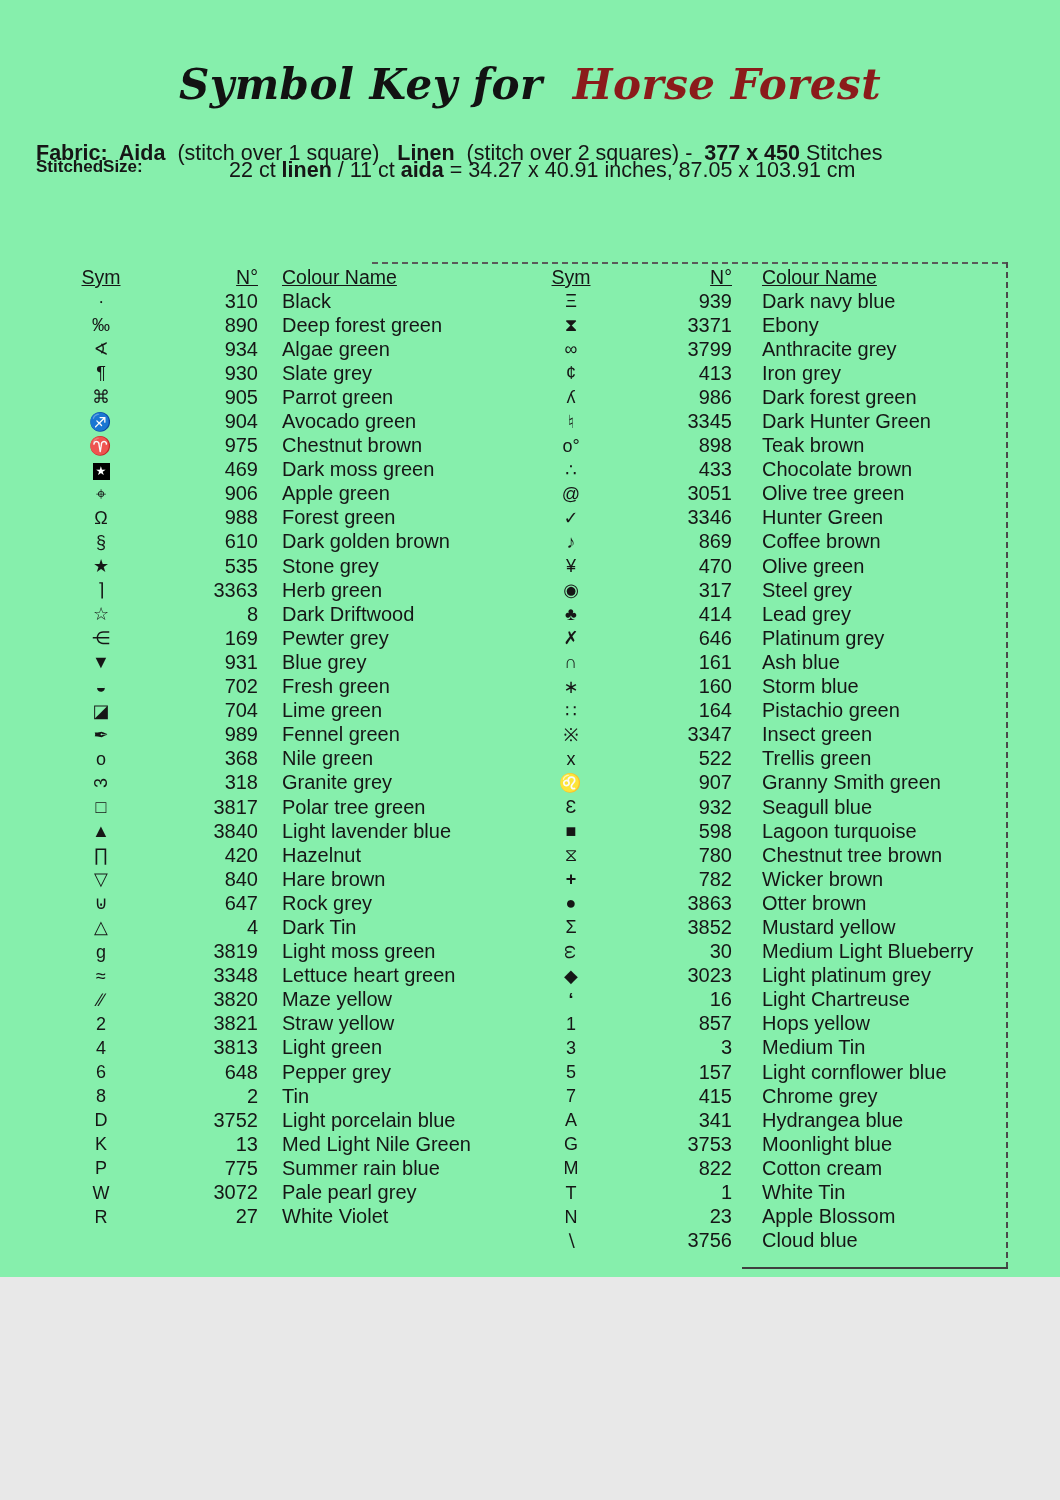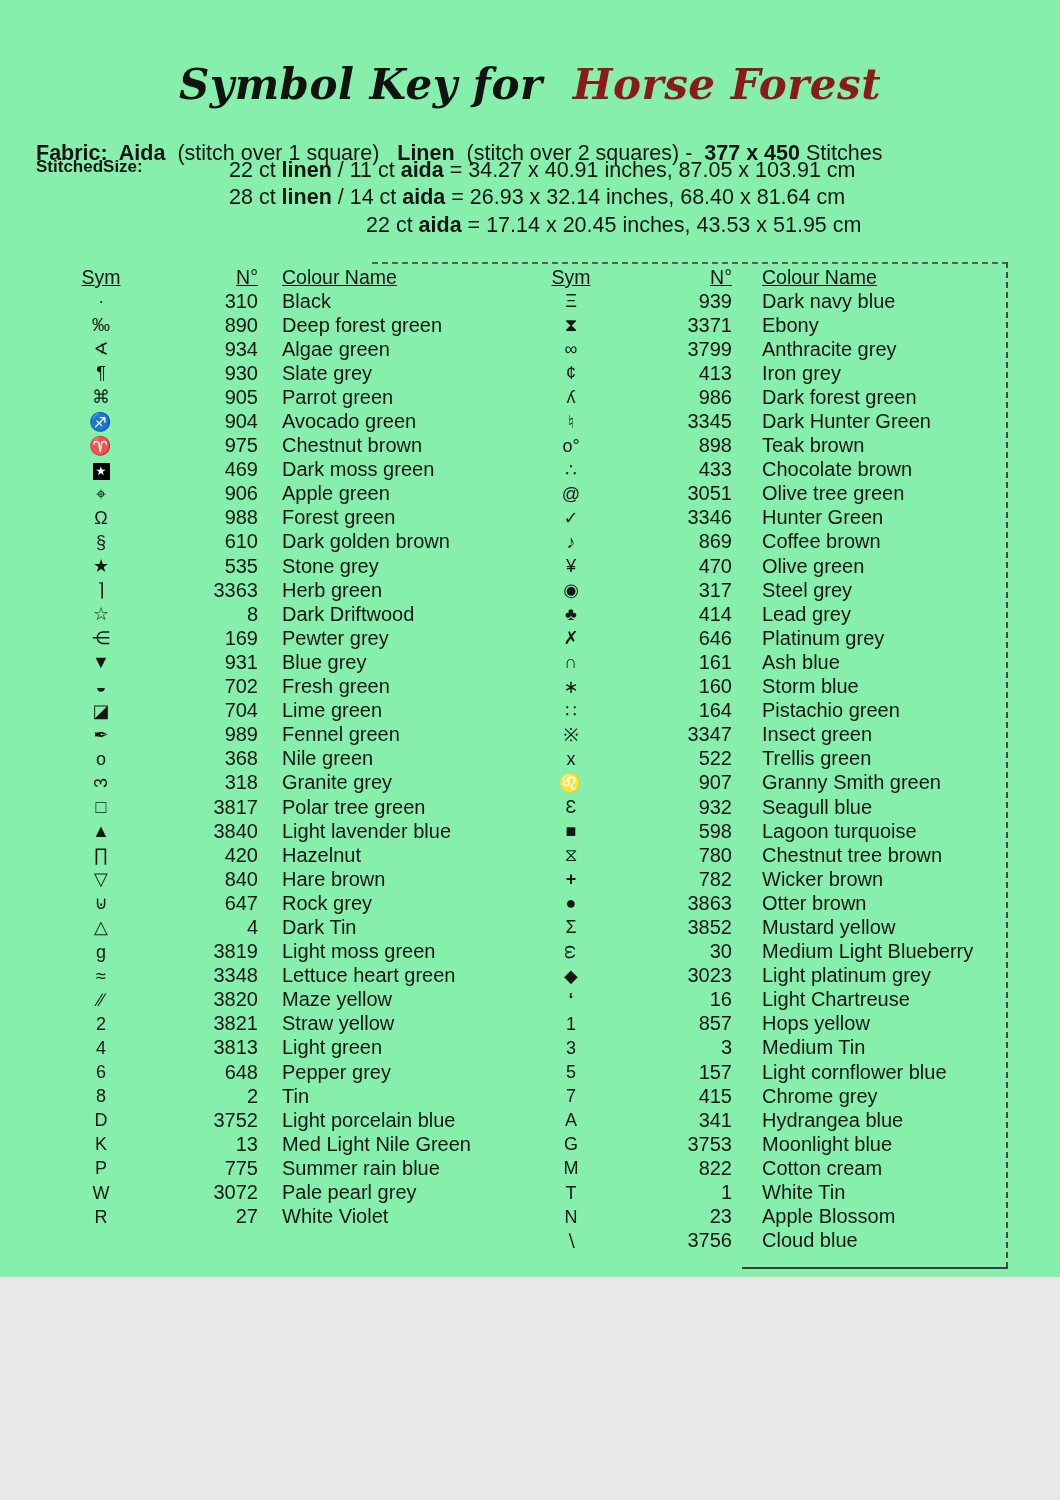--- a/index.html
+++ b/index.html
@@ -69,22 +69,20 @@
 
 <div id="page">
 
   <div id="title"><span>Symbol Key for  </span><span id="title-hl" style="color: rgb(139, 27, 27);">Horse Forest</span></div>
 
   <div id="fabric-line"><span class="seg m-bold">Fabric:  </span><span class="seg m-bold">Aida</span><span class="seg">  (stitch over 1 square)   </span><span class="seg m-bold">Linen</span><span class="seg">  (stitch over 2 squares) -  </span><span class="seg m-bold">377 x 450</span><span class="seg"> Stitches</span></div>
 
   <div id="stitched-label">StitchedSize:</div>
   <div id="size-lines">
       <div class="size-line"><span class="seg">22 ct </span><span class="seg m-bold">linen</span><span class="seg"> / 11 ct </span><span class="seg m-bold">aida</span><span class="seg"> = 34.27 x 40.91 inches, 87.05 x 103.91 cm</span></div>
-      <div class="size-line"><span class="seg">28 ct </span><span class="seg m-bold">linen</span><span class="seg"> / 14 ct </span><span class="seg m-bold">aida</span><span class="seg"> = 26.93 x 32.14 inches, 68.40 x 81.64 cm</span></div>
-      <div class="size-line ind"><span class="seg">22 ct </span><span class="seg m-bold">aida</span><span class="seg"> = 17.14 x 20.45 inches, 43.53 x 51.95 cm</span></div>
     </div>
 
   <div class="key-table" id="key-table-left">
     <div class="trow thead">
       <div class="cell-sym"><span class="hdr">Sym</span></div>
       <div class="cell-num"><span class="hdr">N°</span></div>
       <div class="cell-name"><span class="hdr">Colour Name</span></div>
     </div>
     <div class="tbody">
         <div class="trow">

